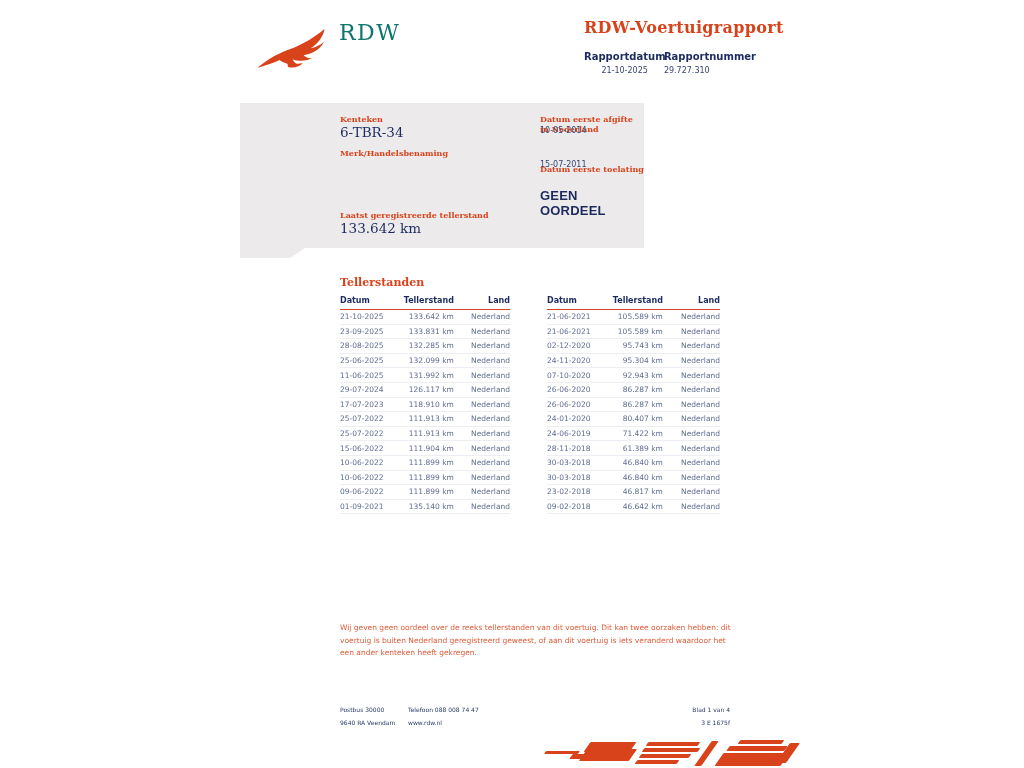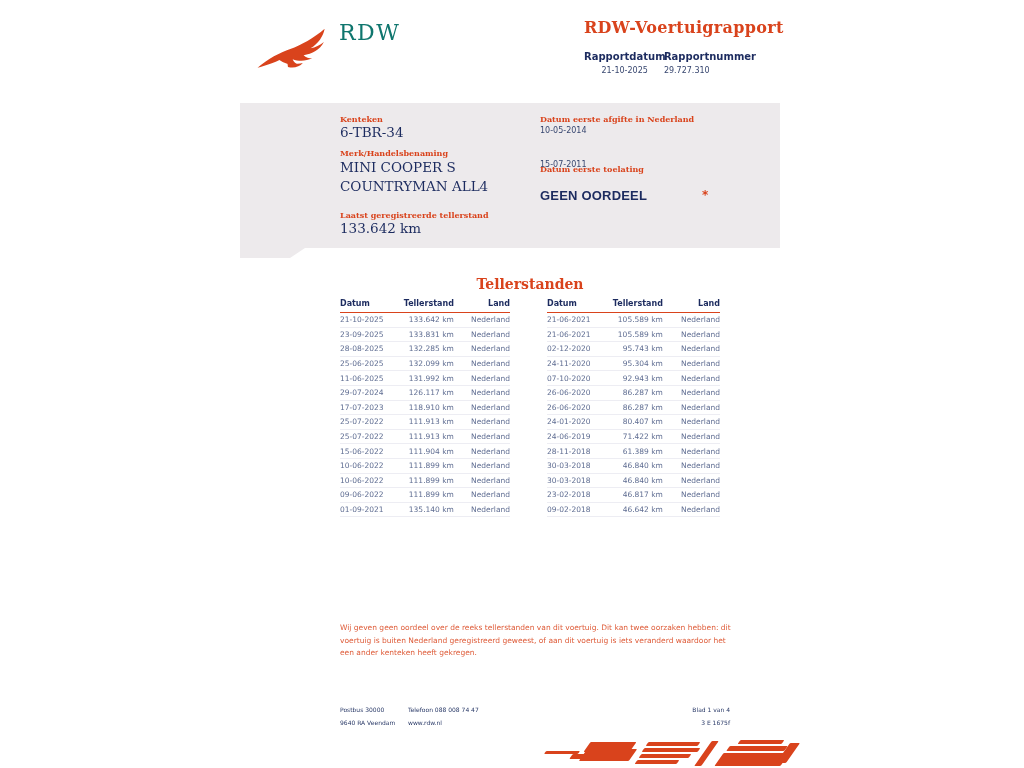--- a/index.html
+++ b/index.html
@@ -12,21 +12,21 @@
                font-size:22px; letter-spacing:1.5px; color:#0f766e; }
   .title-block { position:absolute; left:540px; top:18px;margin-left:44px; }
   .report-title { font-family:"DejaVu Serif", serif; font-weight:bold; font-size:16px;
                   color:#D9431C; letter-spacing:0.3px; }
   .meta { display:flex; gap:16px; margin-top:14px; }
   .meta-label { font-size:10px; font-weight:bold; color:#1C2B5F; }
   .meta-value { font-size:8px; color:#37466F; margin-top:4px; }
   .meta-col.c1 { width:52px; }
 
   
-  .vehicle-panel { position:absolute; left:240px; top:103px; width:540px; height:155px;
+  .vehicle-panel { position:absolute; left:240px; top:103px; width:404px; height:155px;
                    background:#EDEAEC;
                    clip-path:polygon(0 0, 100% 0, 100% 145px, 65px 145px, 50px 155px, 0 155px); }
   .fld-label { position:absolute; font-family:"DejaVu Serif", serif; font-weight:bold;
                font-size:8px; color:#D9431C; }
   .fld-value-lg { position:absolute; font-family:"DejaVu Serif", serif; font-size:13.5px;
                   color:#1C2B5F; }
   .fld-value-sm { position:absolute; font-size:8px; color:#37466F; }
   .lbl-kenteken { left:100px; top:11px; }
   .val-kenteken { left:100px; top:21px; }
   .lbl-merk { left:100px; top:45px; }
@@ -37,22 +37,22 @@
   .val-afgifte { left:300px; top:23px; }
   .lbl-toelating { left:300px; top:61px; }
   .val-toelating { left:300px; top:57px; }
   .oordeel { position:absolute; left:300px; top:85px; font-family:"Liberation Sans", sans-serif;
              font-weight:bold; font-size:13px; letter-spacing:0.2px; color:#1C2B5F; }
   .oordeel-star { position:absolute; left:462px; top:85px; font-weight:bold; font-size:12px;
                   color:#D9431C; }
 
   
   .teller-section { position:absolute; left:340px; top:276px; }
-  .section-heading { font-family:"DejaVu Serif", serif; font-weight:bold; font-size:14px;
-                     color:#D9431C;text-align:center; }
+  .section-heading { font-family:"DejaVu Serif", serif; font-weight:bold; font-size:11px;
+                     color:#D9431C; }
   .tables { display:flex; gap:37px; margin-top:7px; }
   .ttable { }
   .ttable.left { width:170px; }
   .ttable.right { width:173px; }
   .thead { display:flex; font-size:8px; font-weight:bold; color:#1C2B5F;
            padding-bottom:4px; border-bottom:1.5px solid #D9431C; }
   .thead span, .tcell { display:block; }
   .c0 { flex:0 0 35%; text-align:left; }
   .c1 { flex:0 0 32%; text-align:right; }
   .c2 { flex:1 1 auto; text-align:right; }
@@ -115,21 +115,20 @@
       <div class="meta-value">29.727.310</div>
     </div>
   </div>
 </div>
 
 <div class="vehicle-panel">
   <div class="fld-label lbl-kenteken">Kenteken</div>
   <div class="fld-value-lg val-kenteken">6-TBR-34</div>
 
   <div class="fld-label lbl-merk">Merk/Handelsbenaming</div>
-  <div class="fld-value-lg val-merk">MINI COOPER S COUNTRYMAN ALL4</div>
 
   <div class="fld-label lbl-teller">Laatst geregistreerde tellerstand</div>
   <div class="fld-value-lg val-teller">133.642 km</div>
 
   <div class="fld-label lbl-afgifte">Datum eerste afgifte in Nederland</div>
   <div class="fld-value-sm val-afgifte">10-05-2014</div>
 
   <div class="fld-label lbl-toelating">Datum eerste toelating</div>
   <div class="fld-value-sm val-toelating">15-07-2011</div>
 

